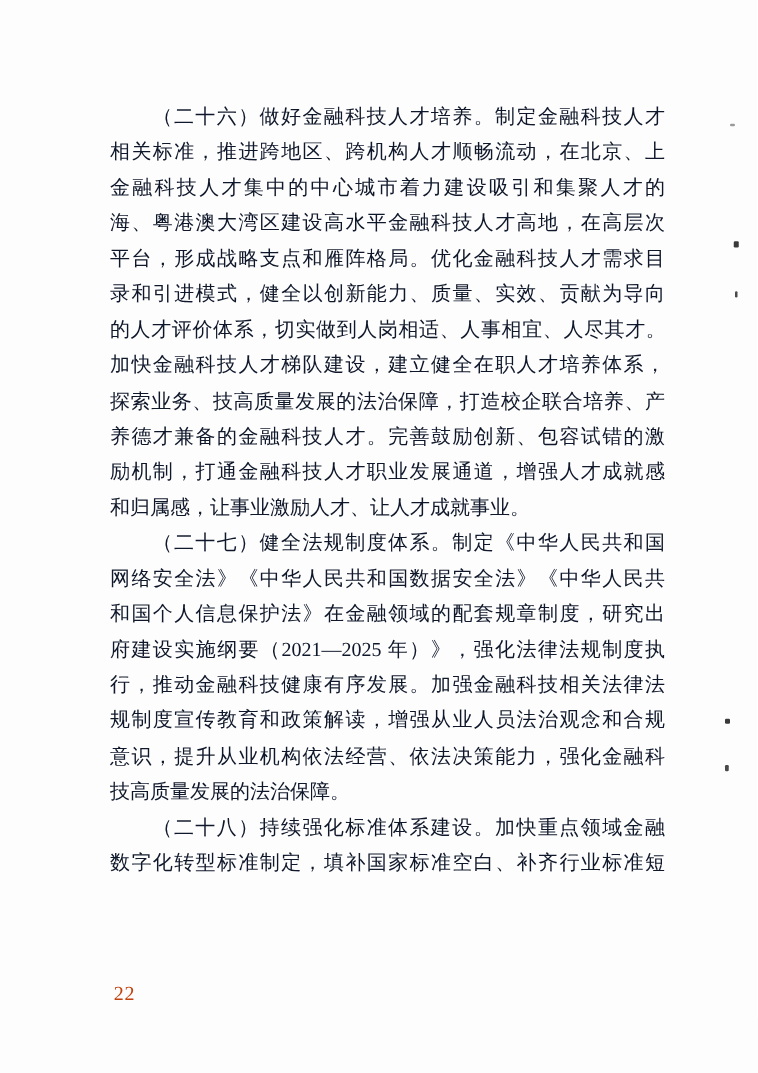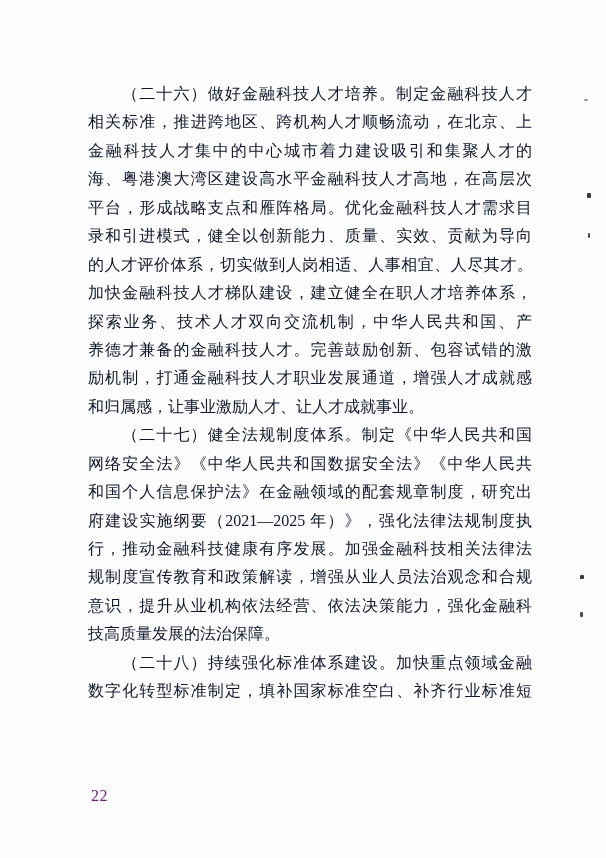--- a/index.html
+++ b/index.html
@@ -41,21 +41,21 @@
     text-indent: 34px;
   }
   .line.tight {
     letter-spacing: -0.65px;
   }
   .page-number {
     position: absolute;
     left: 91px;
     top: 787px;
     font-size: 16px;
-    color: #701a75;
+    color: #c2410c;
     letter-spacing: 0.5px;
   }
   .speck {
     position: absolute;
     background: #3a3a3a;
     border-radius: 1px;
   }
   .speck.s1 { left: 584px; top: 99px;  width: 4px; height: 2px; background:#9a9a9a; }
   .speck.s2 { left: 587px; top: 193px; width: 4px; height: 5px; }
   .speck.s3 { left: 588px; top: 233px; width: 2px; height: 5px; background:#4a4a4a; }
@@ -68,21 +68,21 @@
 <div class="page">
   <div class="text-block">
       <div class="line indent">（二十六）做好金融科技人才培养。制定金融科技人才</div>
       <div class="line">相关标准，推进跨地区、跨机构人才顺畅流动，在北京、上</div>
       <div class="line">金融科技人才集中的中心城市着力建设吸引和集聚人才的</div>
       <div class="line">海、粤港澳大湾区建设高水平金融科技人才高地，在高层次</div>
       <div class="line">平台，形成战略支点和雁阵格局。优化金融科技人才需求目</div>
       <div class="line">录和引进模式，健全以创新能力、质量、实效、贡献为导向</div>
       <div class="line tight">的人才评价体系，切实做到人岗相适、人事相宜、人尽其才。</div>
       <div class="line">加快金融科技人才梯队建设，建立健全在职人才培养体系，</div>
-      <div class="line">探索业务、技术人才双向交流机制，中华人民共和国、产</div>
+      <div class="line">探索业务、技高质量发展的法治保障，打造校企联合培养、产</div>
       <div class="line">养德才兼备的金融科技人才。完善鼓励创新、包容试错的激</div>
       <div class="line">励机制，打通金融科技人才职业发展通道，增强人才成就感</div>
       <div class="line no-fill">和归属感，让事业激励人才、让人才成就事业。</div>
       <div class="line indent">（二十七）健全法规制度体系。制定《中华人民共和国</div>
       <div class="line">网络安全法》《中华人民共和国数据安全法》《中华人民共</div>
       <div class="line">和国个人信息保护法》在金融领域的配套规章制度，研究出</div>
       <div class="line">府建设实施纲要（2021—2025 年）》，强化法律法规制度执</div>
       <div class="line">行，推动金融科技健康有序发展。加强金融科技相关法律法</div>
       <div class="line">规制度宣传教育和政策解读，增强从业人员法治观念和合规</div>
       <div class="line">意识，提升从业机构依法经营、依法决策能力，强化金融科</div>

